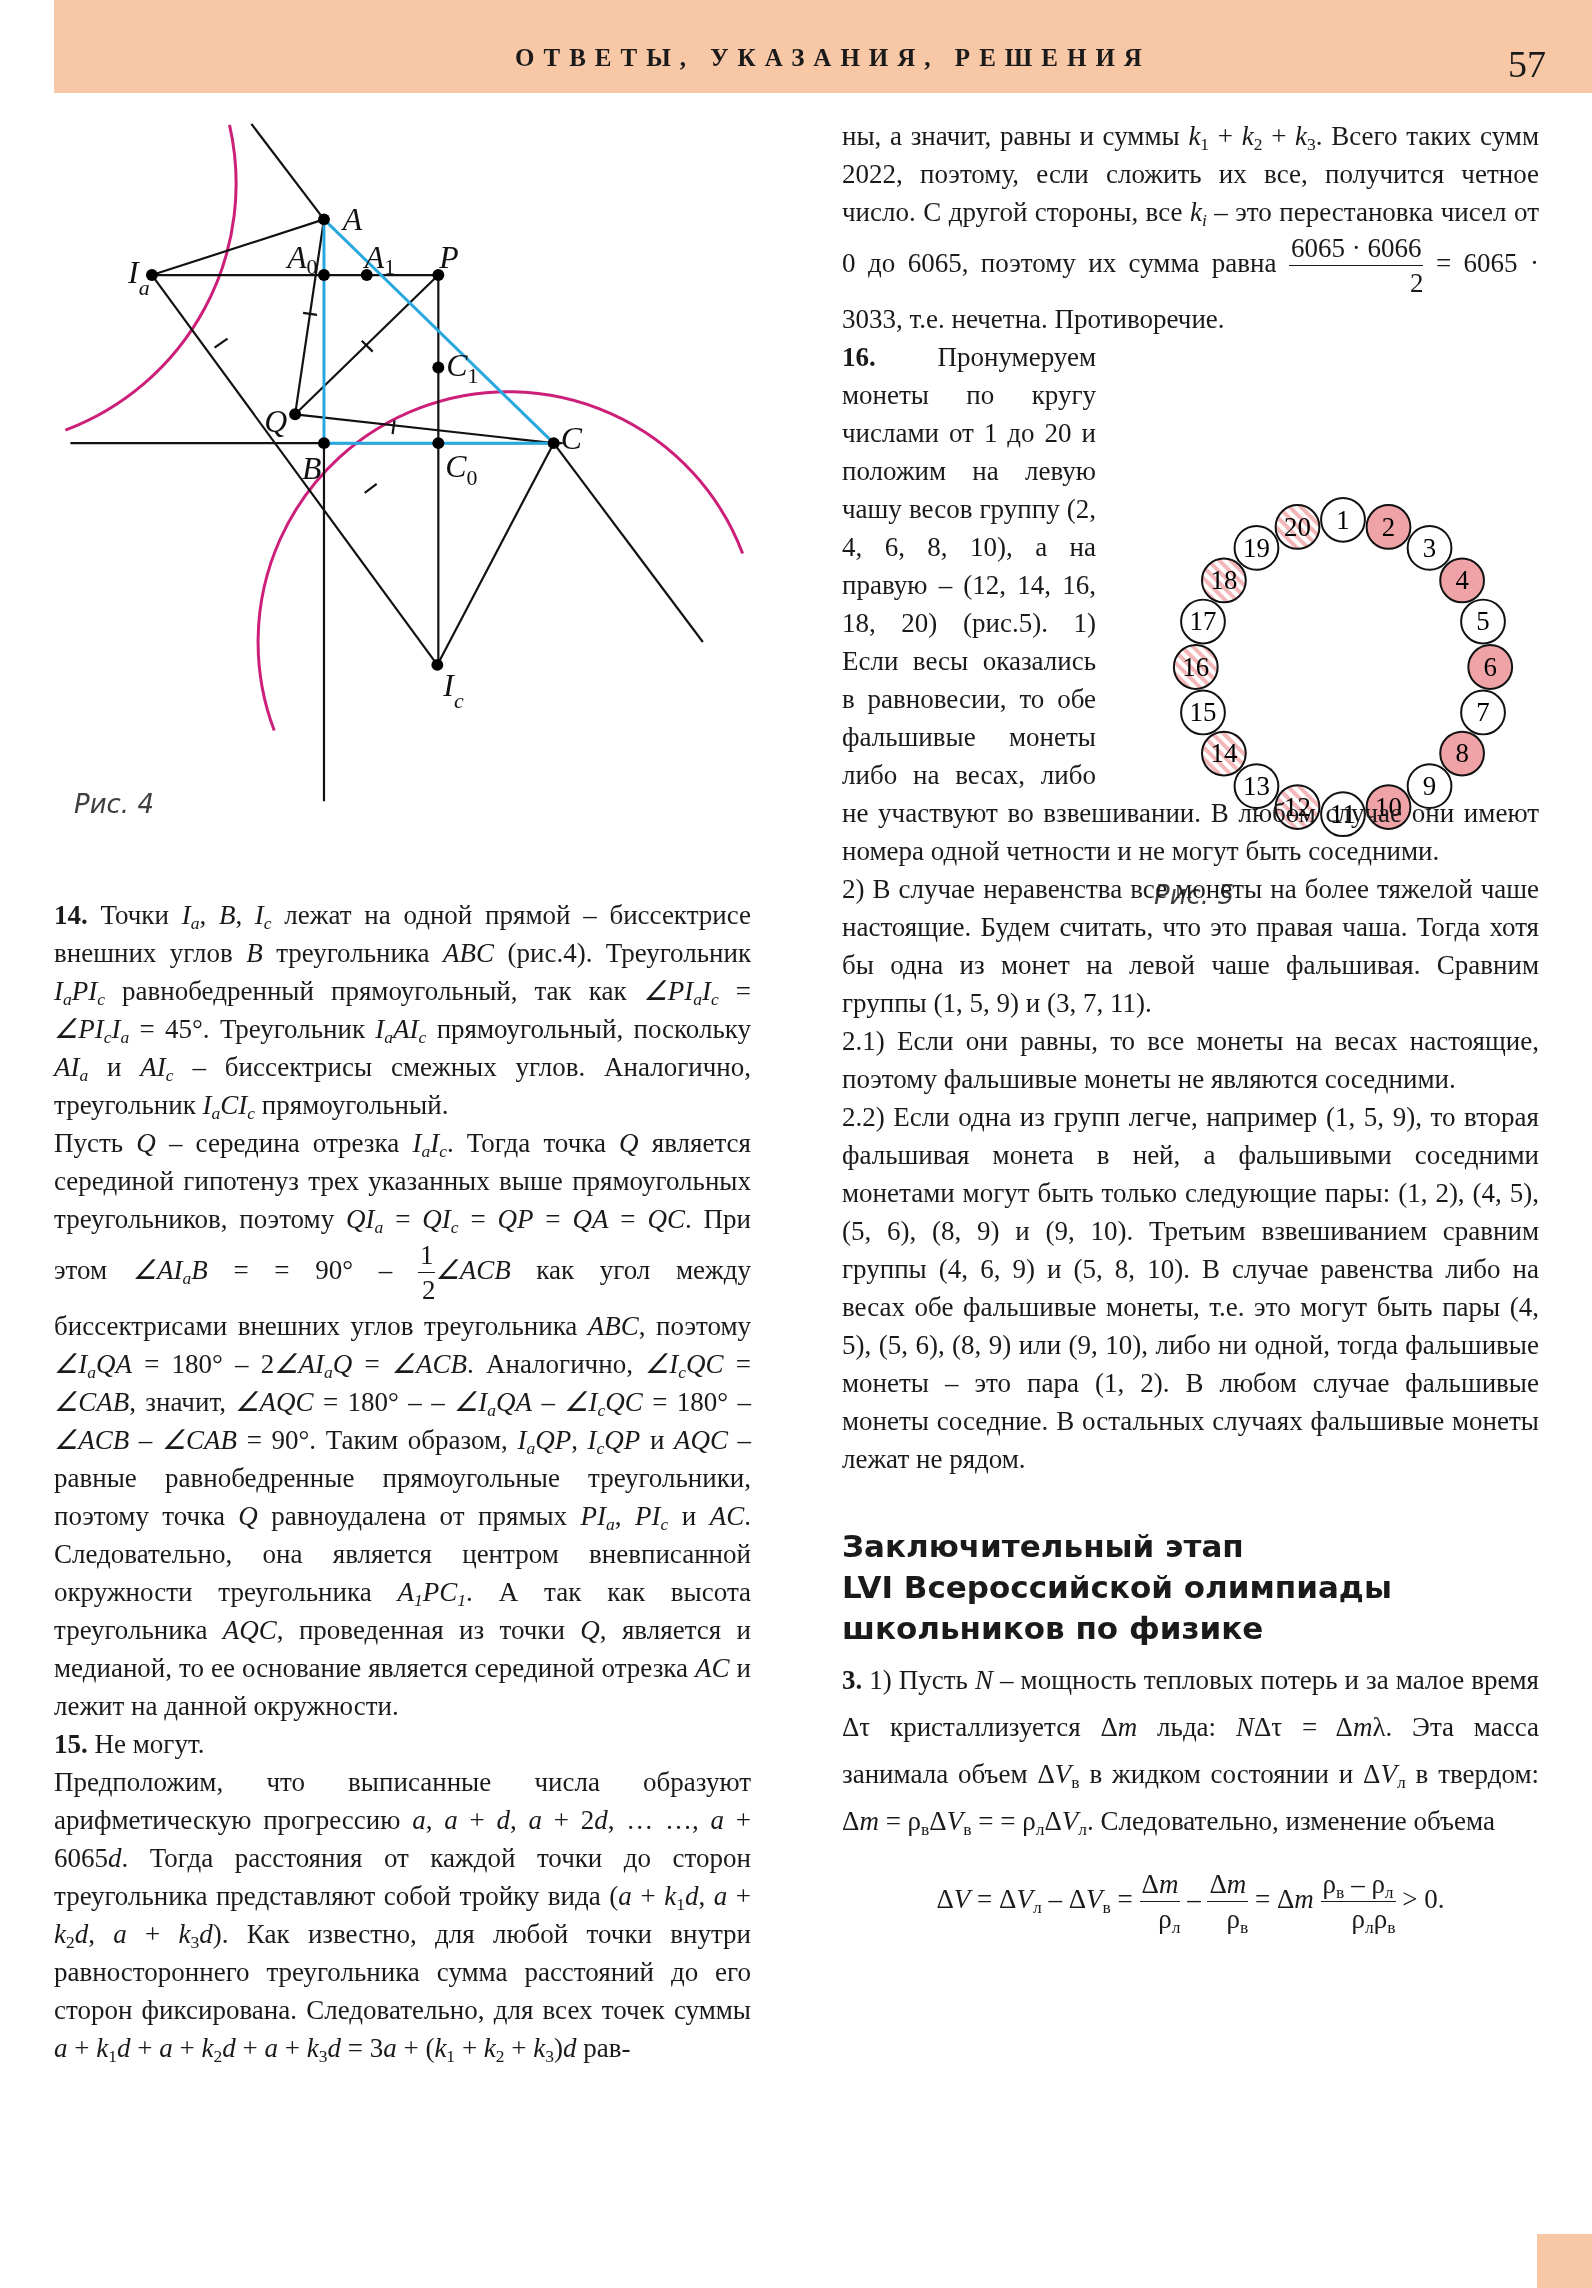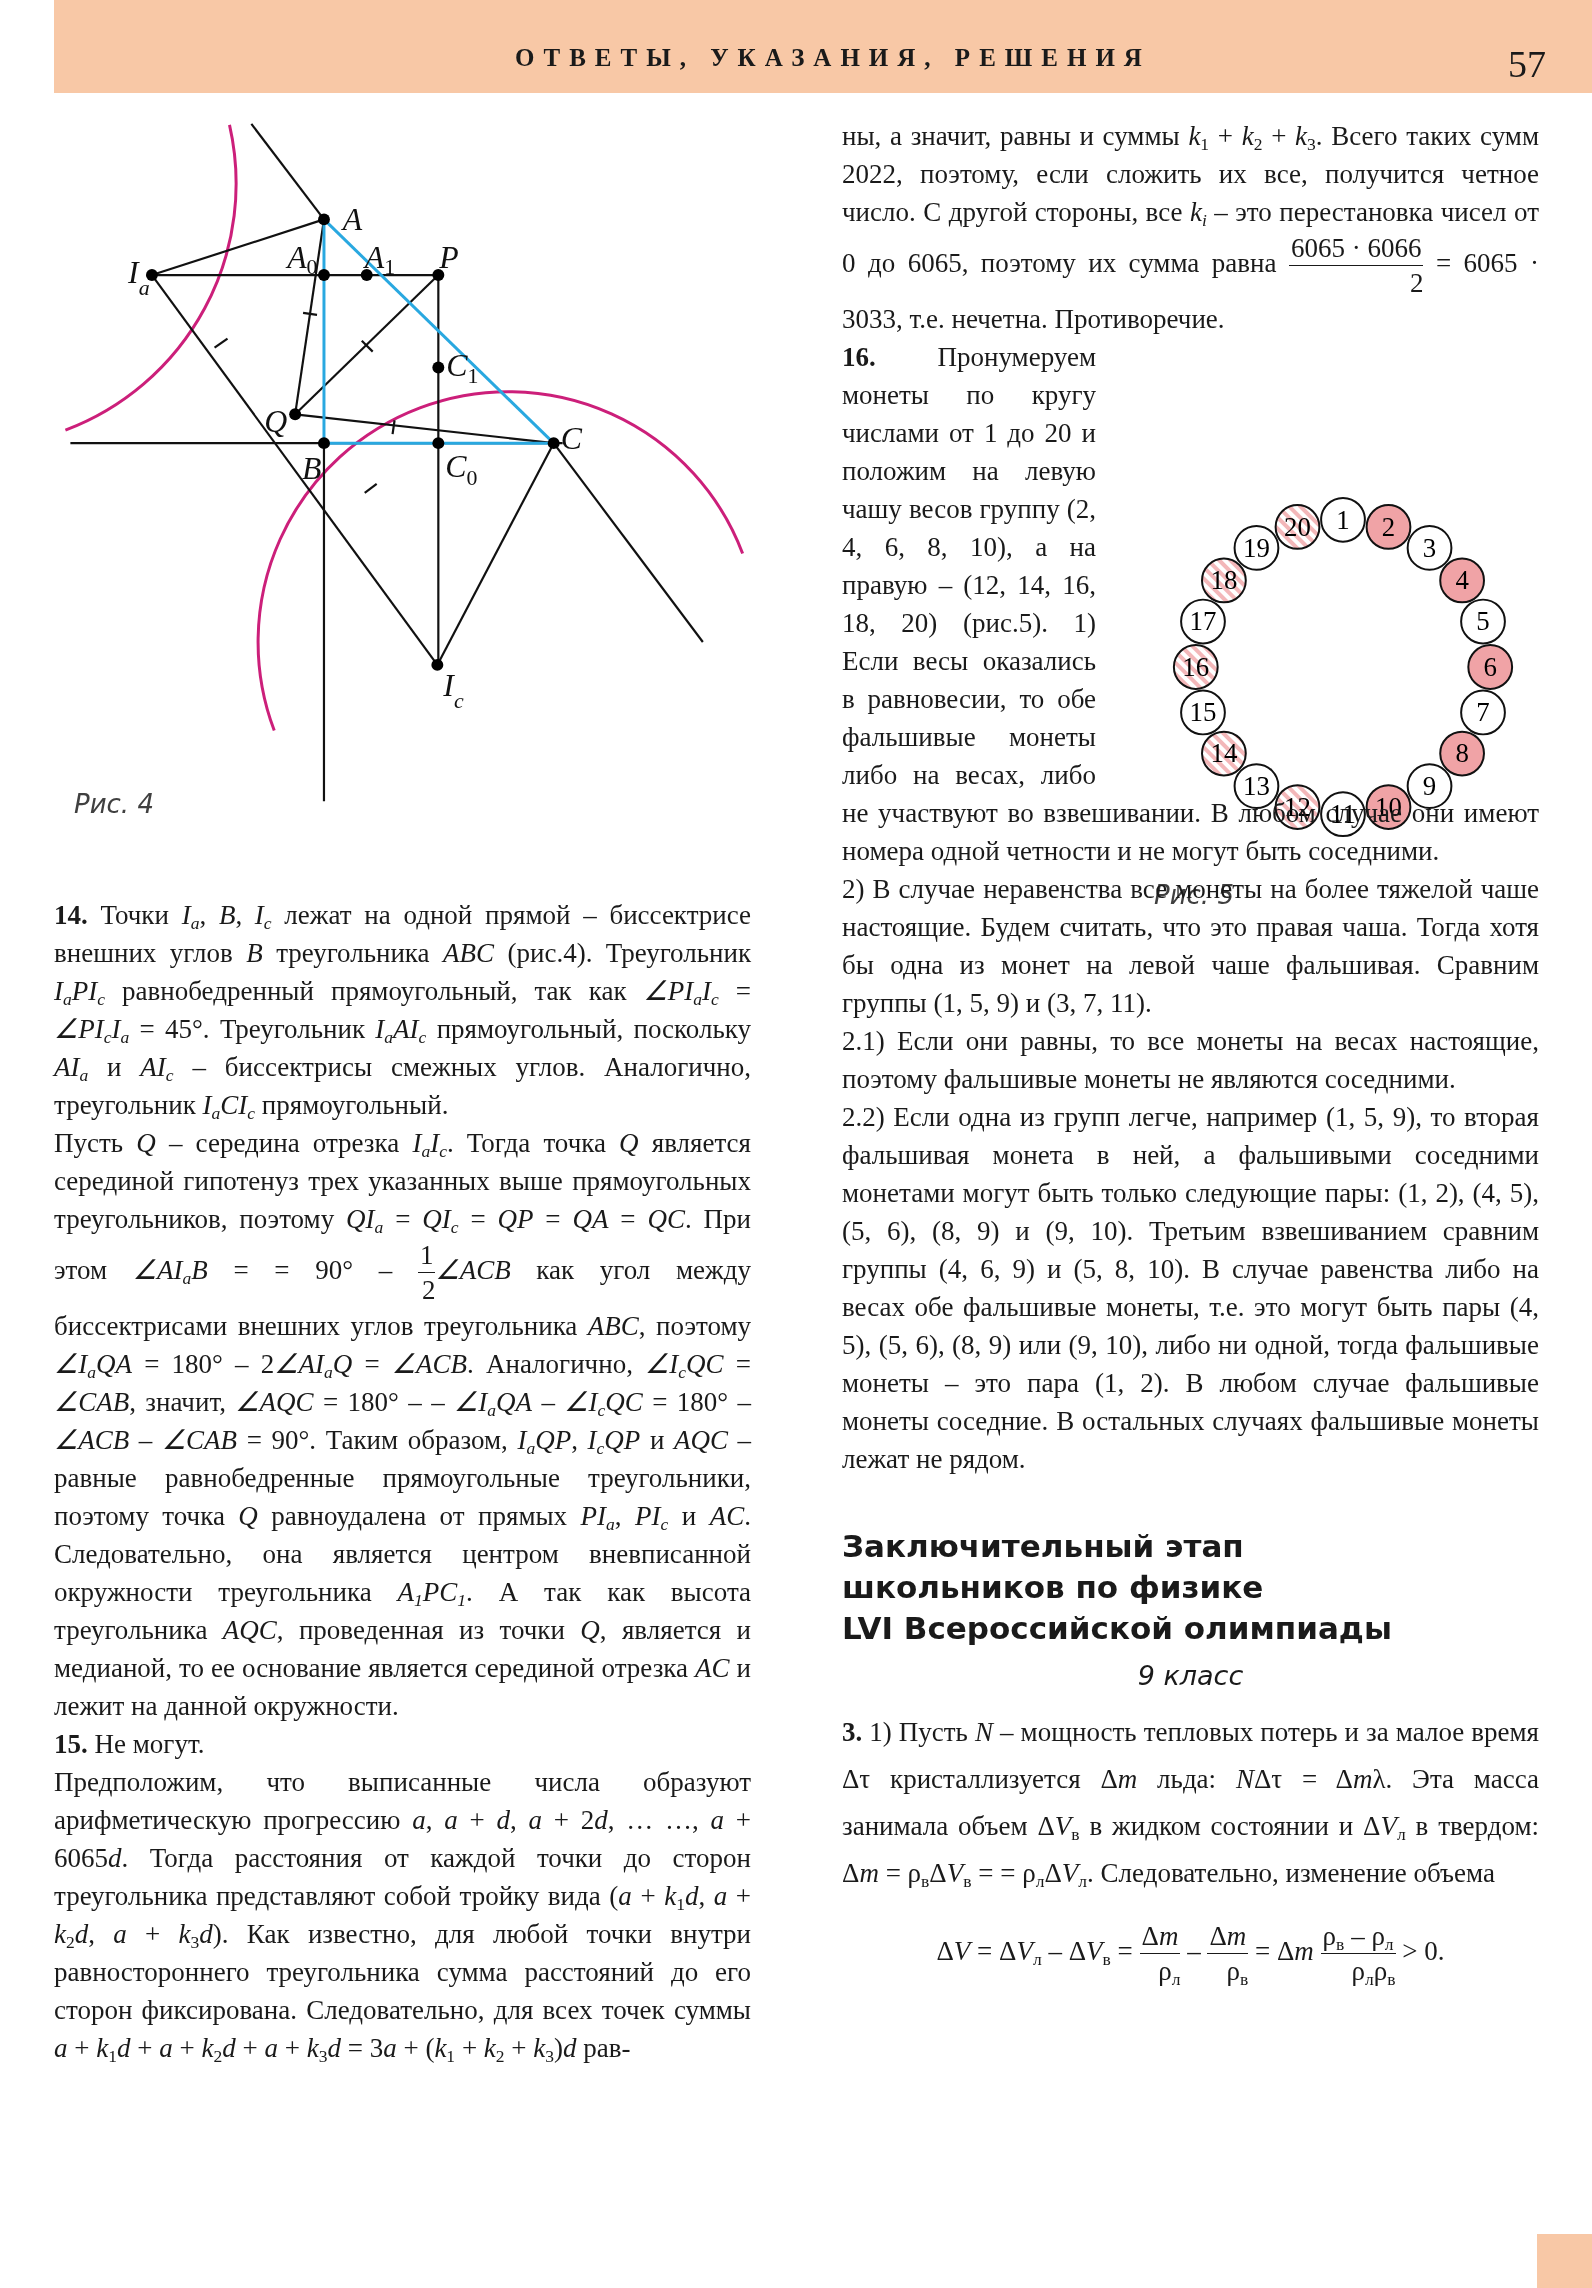--- a/index.html
+++ b/index.html
@@ -215,24 +215,23 @@
 </div>
 
 <div class="col right-col">
   <p>ны, а значит, равны и суммы <span class="i">k</span><sub>1</sub> + <span class="i">k</span><sub>2</sub> + <span class="i">k</span><sub>3</sub>. Всего таких сумм 2022, поэтому, если сложить их все, получится четное число. С другой стороны, все <span class="i">k<sub>i</sub></span> – это перестановка чисел от 0 до 6065, поэтому их сумма равна <span class="frac"><span class="num">6065 · 6066</span><span class="den">2</span></span> = 6065 · 3033, т.е. нечетна. Противоречие.</p>
   <p><span class="wrap-box"></span><b>16.</b> Пронумеруем монеты по кругу числами от 1 до 20 и положим на левую чашу весов группу (2, 4, 6, 8, 10), а на правую – (12, 14, 16, 18, 20) (рис.5). 1) Если весы оказались в равновесии, то обе фальшивые монеты либо на весах, либо не участвуют во взвешивании. В любом случае они имеют номера одной четности и не могут быть соседними.</p>
   <p>2) В случае неравенства все монеты на более тяжелой чаше настоящие. Будем считать, что это правая чаша. Тогда хотя бы одна из монет на левой чаше фальшивая. Сравним группы (1, 5, 9) и (3, 7, 11).</p>
   <p>2.1) Если они равны, то все монеты на весах настоящие, поэтому фальшивые монеты не являются соседними.</p>
   <p>2.2) Если одна из групп легче, например (1, 5, 9), то вторая фальшивая монета в ней, а фальшивыми соседними монетами могут быть только следующие пары: (1, 2), (4, 5), (5, 6), (8, 9) и (9, 10). Третьим взвешиванием сравним группы (4, 6, 9) и (5, 8, 10). В случае равенства либо на весах обе фальшивые монеты, т.е. это могут быть пары (4, 5), (5, 6), (8, 9) или (9, 10), либо ни одной, тогда фальшивые монеты – это пара (1, 2). В любом случае фальшивые монеты соседние. В остальных случаях фальшивые монеты лежат не рядом.</p>
   <div class="section-title">
     <div>Заключительный этап</div>
+    <div>LVI Всероссийской олимпиады</div>
     <div>школьников по физике</div>
-    <div>LVI Всероссийской олимпиады</div>
   </div>
-  <div class="section-sub">9 класс</div>
   <p style="line-height:47px"><b>3.</b> 1) Пусть <span class="i">N</span> – мощность тепловых потерь и за малое время Δτ кристаллизуется Δ<span class="i">m</span> льда: <span class="i">N</span>Δτ = Δ<span class="i">m</span>λ. Эта масса занимала объем Δ<span class="i">V</span><sub>в</sub> в жидком состоянии и Δ<span class="i">V</span><sub>л</sub> в твердом: Δ<span class="i">m</span> = ρ<sub>в</sub>Δ<span class="i">V</span><sub>в</sub> = = ρ<sub>л</sub>Δ<span class="i">V</span><sub>л</sub>. Следовательно, изменение объема</p>
   <div class="formula">
     Δ<span class="i">V</span> = Δ<span class="i">V</span><sub>л</sub> – Δ<span class="i">V</span><sub>в</sub> =
     <span class="frac"><span class="num">Δ<span class="i">m</span></span><span class="den">ρ<sub>л</sub></span></span> –
     <span class="frac"><span class="num">Δ<span class="i">m</span></span><span class="den">ρ<sub>в</sub></span></span> = Δ<span class="i">m</span>
     <span class="frac"><span class="num">ρ<sub>в</sub> – ρ<sub>л</sub></span><span class="den">ρ<sub>л</sub>ρ<sub>в</sub></span></span> &gt; 0.
   </div>
 </div>
 
 <div class="corner-tab"></div>

